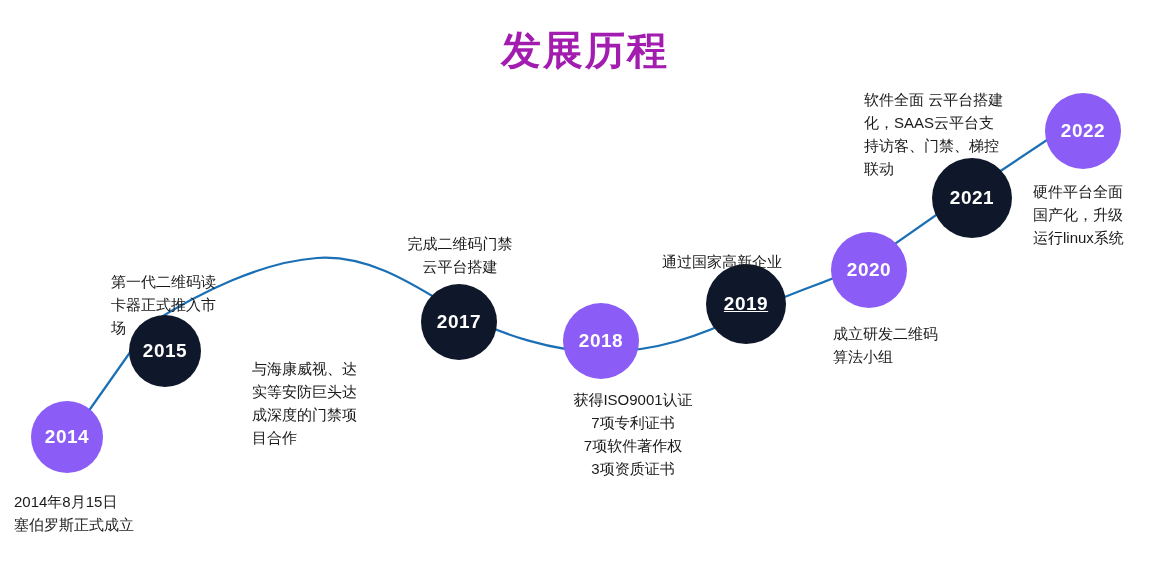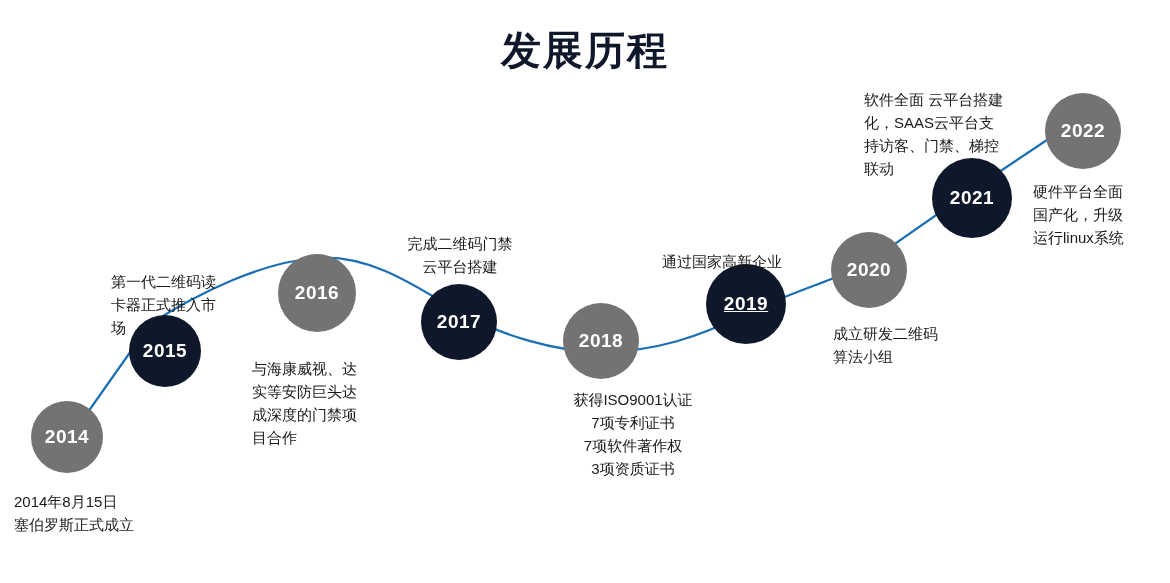--- a/index.html
+++ b/index.html
@@ -21,21 +21,21 @@
   
   .page-title {
     position: absolute;
     left: 0;
     top: 28px;
     width: 1170px;
     text-align: center;
     font-size: 40px;
     font-weight: bold;
     letter-spacing: 2px;
-    color: #0f172a;
+    color: #a21caf;
     line-height: 1.1;
     white-space: pre;
   }
   
   .line-layer {
     position: absolute;
     left: 0;
     top: 0;
     width: 1170px;
     height: 583px;
@@ -48,21 +48,21 @@
     border-radius: 50%;
     display: flex;
     align-items: center;
     justify-content: center;
     color: #ffffff;
     font-weight: bold;
     font-size: 19px;
     letter-spacing: 0.5px;
     box-sizing: border-box;
   }
-  .node.blue  { background: #737373; align-items: center; }
+  .node.blue  { background: #8b5cf6; align-items: center; }
   .node.amber { background: #0f172a; }
 
   
   .caption {
     position: absolute;
     z-index: 3;
     font-size: 15px;
     line-height: 23px;
     color: #1a1a1a;
     white-space: pre-line;
@@ -96,23 +96,20 @@
   <div class="caption left" style="left:14px; top:490px; width:200px;">2014年8月15日
 塞伯罗斯正式成立</div>
 
   <div class="node amber" style="left:129px; top:315px; width:72px; height:72px;">
     <span>2015</span>
   </div>
   <div class="caption left" style="left:98px; top:270px; width:150px;margin-left:13px;">第一代二维码读
 卡器正式推入市
 场</div>
 
-  <div class="node blue" style="left:278px; top:254px; width:78px; height:78px;">
-    <span>2016</span>
-  </div>
   <div class="caption left" style="left:252px; top:357px; width:150px;">与海康威视、达
 实等安防巨头达
 成深度的门禁项
 目合作</div>
 
   <div class="node amber" style="left:421px; top:284px; width:76px; height:76px;">
     <span>2017</span>
   </div>
   <div class="caption center" style="left:384px; top:232px; width:152px;">完成二维码门禁
 云平台搭建</div>

